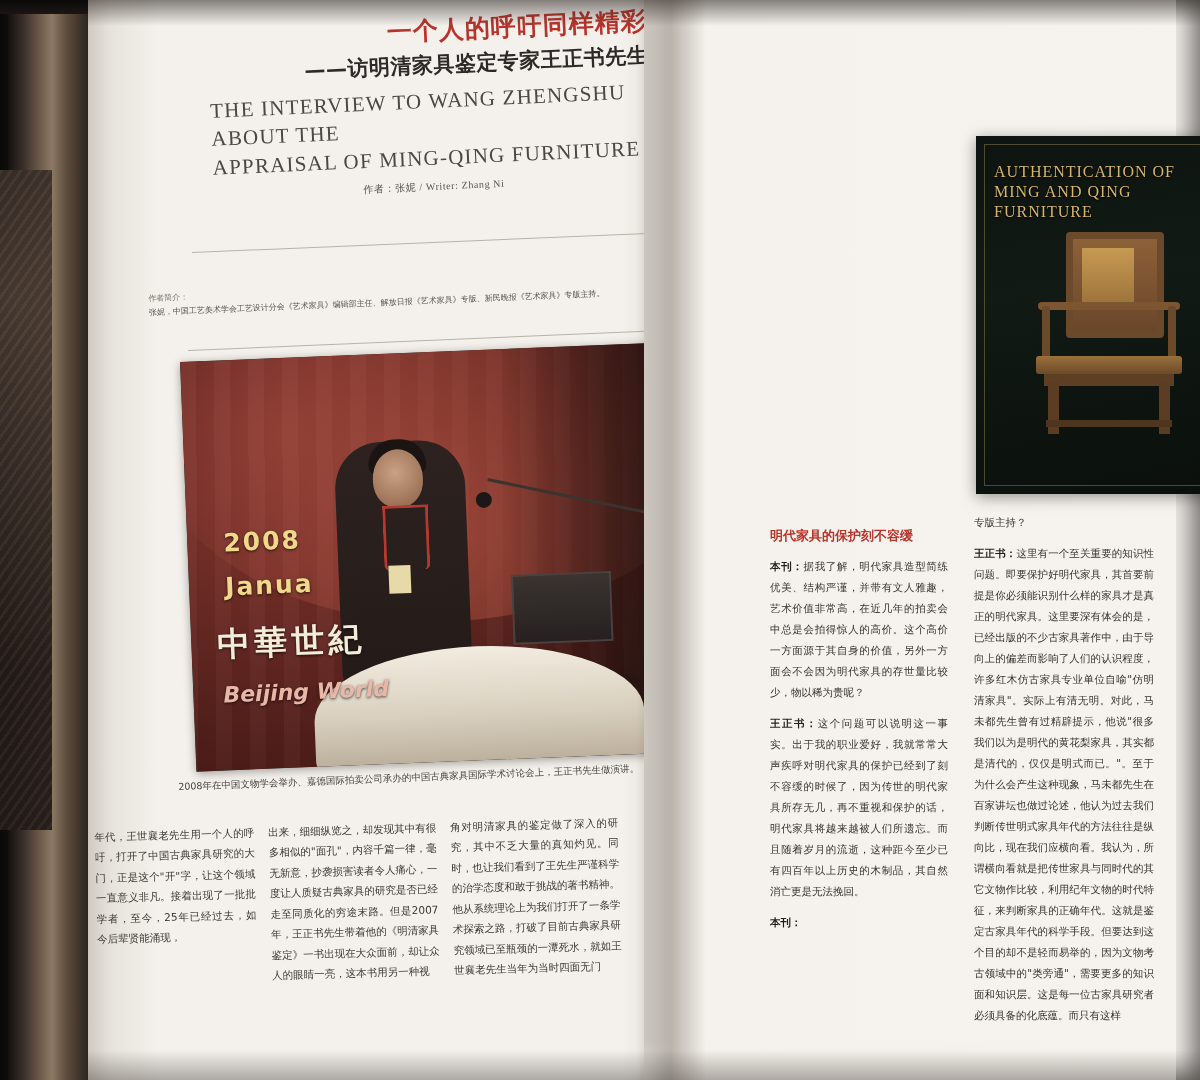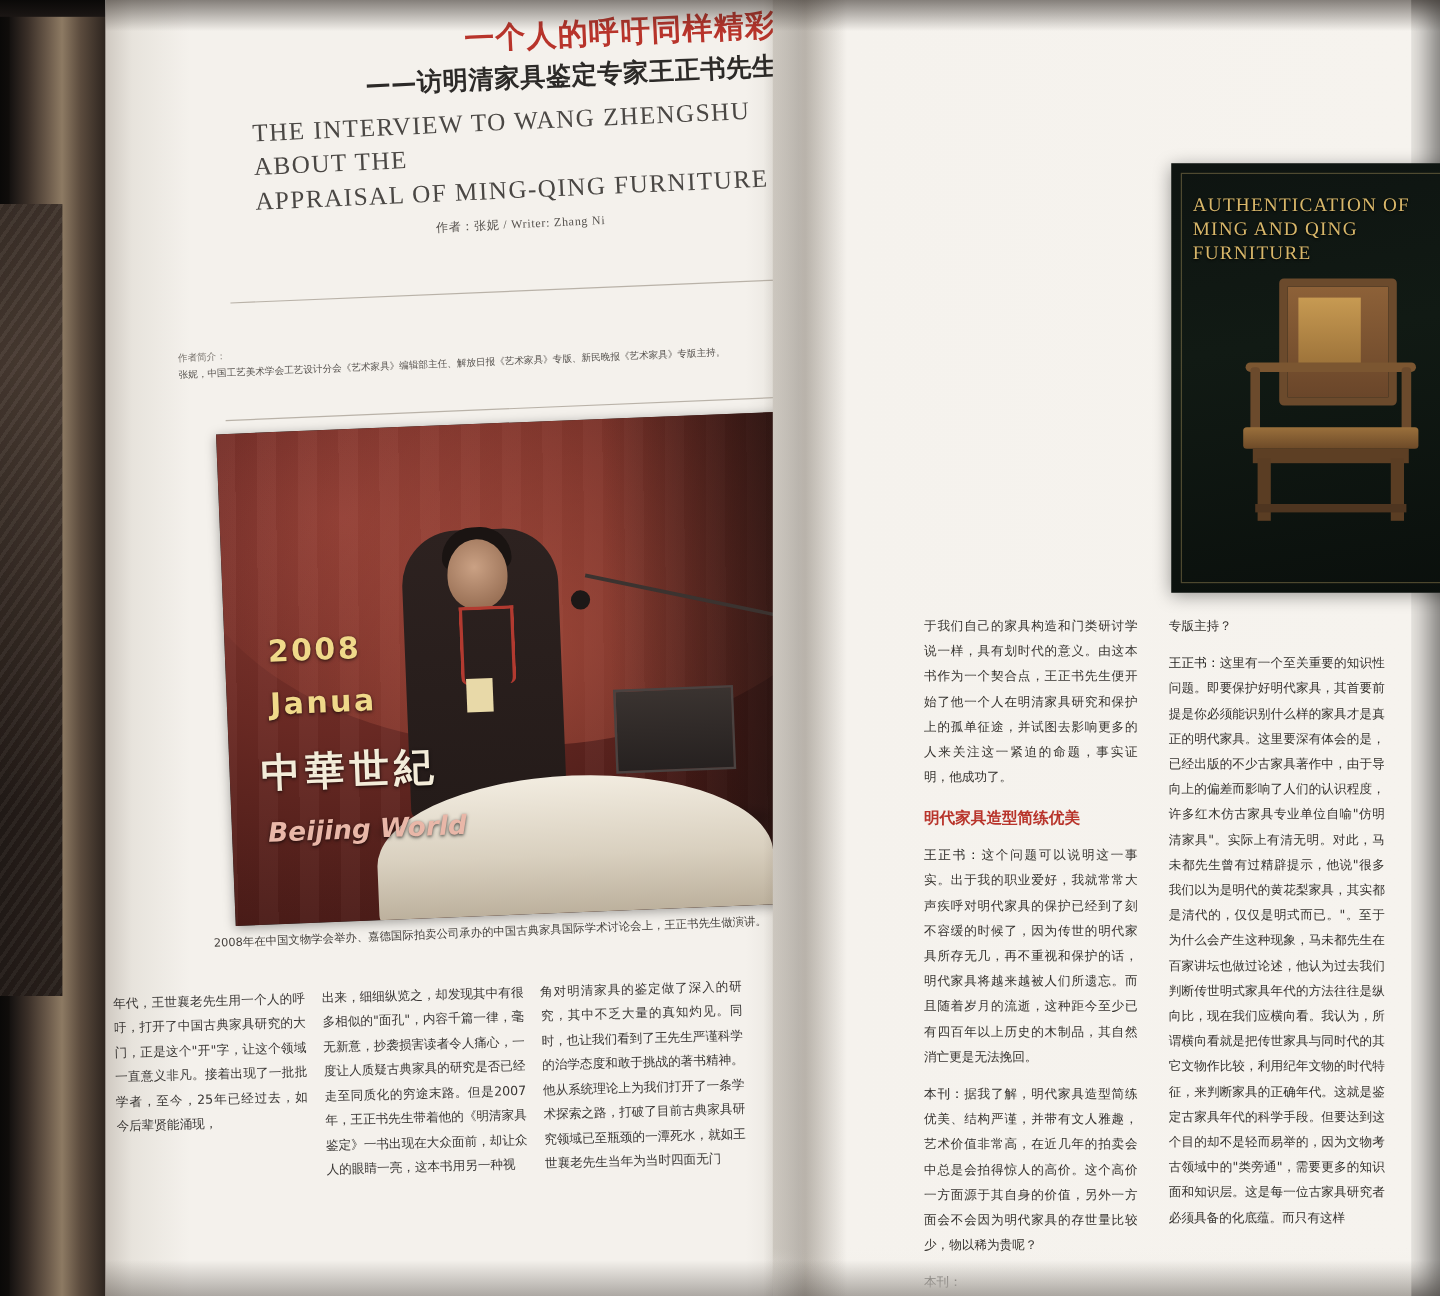--- a/index.html
+++ b/index.html
@@ -402,21 +402,21 @@
     top: 0;
     font-family: "DejaVu Sans", sans-serif;
     font-size: 10.5px;
     line-height: 2.0;
     color: #36332f;
     text-align: justify;
   }
   .rcol.r1 { left: 126px; width: 178px; }
   .rcol.r2 { left: 330px; width: 180px; }
   .rcol p { margin: 0 0 10px 0; }
-  .q-label { font-weight: normal; color: #1f1d1b; }
+  .q-label { font-weight: bold; color: #1f1d1b; }
   .sub-head {
     font-family: "DejaVu Sans", sans-serif;
     font-weight: bold;
     font-size: 13px;
     color: #b8342b;
     margin: 14px 0 10px 0;
     line-height: 1.5;
   }
   .fade-bottom {
     position: absolute;
@@ -506,24 +506,23 @@
           <div class="leg-l"></div>
           <div class="leg-r"></div>
           <div class="stretcher"></div>
         </div>
 
       </div>
 
       <div class="rcols">
 
         <div class="rcol r1">
-          <p>于我们自己的家具构造和门类研讨学说一样，具有划时代的意义。由这本书作为一个契合点，王正书先生便开始了他一个人在明清家具研究和保护上的孤单征途，并试图去影响更多的人来关注这一紧迫的命题，事实证明，他成功了。</p>
-          <div class="sub-head">明代家具造型简练优美</div>
+          <div class="sub-head">明代家具的保护刻不容缓</div>
+          <p><span class="q-label">本刊：</span><span>据我了解，明代家具造型简练优美、结构严谨，并带有文人雅趣，艺术价值非常高，在近几年的拍卖会中总是会拍得惊人的高价。这个高价一方面源于其自身的价值，另外一方面会不会因为明代家具的存世量比较少，物以稀为贵呢？</span></p>
           <p><span class="q-label">王正书：</span><span>这个问题可以说明这一事实。出于我的职业爱好，我就常常大声疾呼对明代家具的保护已经到了刻不容缓的时候了，因为传世的明代家具所存无几，再不重视和保护的话，明代家具将越来越被人们所遗忘。而且随着岁月的流逝，这种距今至少已有四百年以上历史的木制品，其自然消亡更是无法挽回。</span></p>
-          <p><span class="q-label">本刊：</span><span>据我了解，明代家具造型简练优美、结构严谨，并带有文人雅趣，艺术价值非常高，在近几年的拍卖会中总是会拍得惊人的高价。这个高价一方面源于其自身的价值，另外一方面会不会因为明代家具的存世量比较少，物以稀为贵呢？</span></p>
           <p><span class="q-label">本刊：</span></p>
         </div>
 
         <div class="rcol r2">
           <p>专版主持？</p>
           <p><span class="q-label">王正书：</span><span>这里有一个至关重要的知识性问题。即要保护好明代家具，其首要前提是你必须能识别什么样的家具才是真正的明代家具。这里要深有体会的是，已经出版的不少古家具著作中，由于导向上的偏差而影响了人们的认识程度，许多红木仿古家具专业单位自喻"仿明清家具"。实际上有清无明。对此，马未都先生曾有过精辟提示，他说"很多我们以为是明代的黄花梨家具，其实都是清代的，仅仅是明式而已。"。至于为什么会产生这种现象，马未都先生在百家讲坛也做过论述，他认为过去我们判断传世明式家具年代的方法往往是纵向比，现在我们应横向看。我认为，所谓横向看就是把传世家具与同时代的其它文物作比较，利用纪年文物的时代特征，来判断家具的正确年代。这就是鉴定古家具年代的科学手段。但要达到这个目的却不是轻而易举的，因为文物考古领域中的"类旁通"，需要更多的知识面和知识层。这是每一位古家具研究者必须具备的化底蕴。而只有这样</span></p>
         </div>
 
         <div class="fade-bottom"></div>
       </div>

